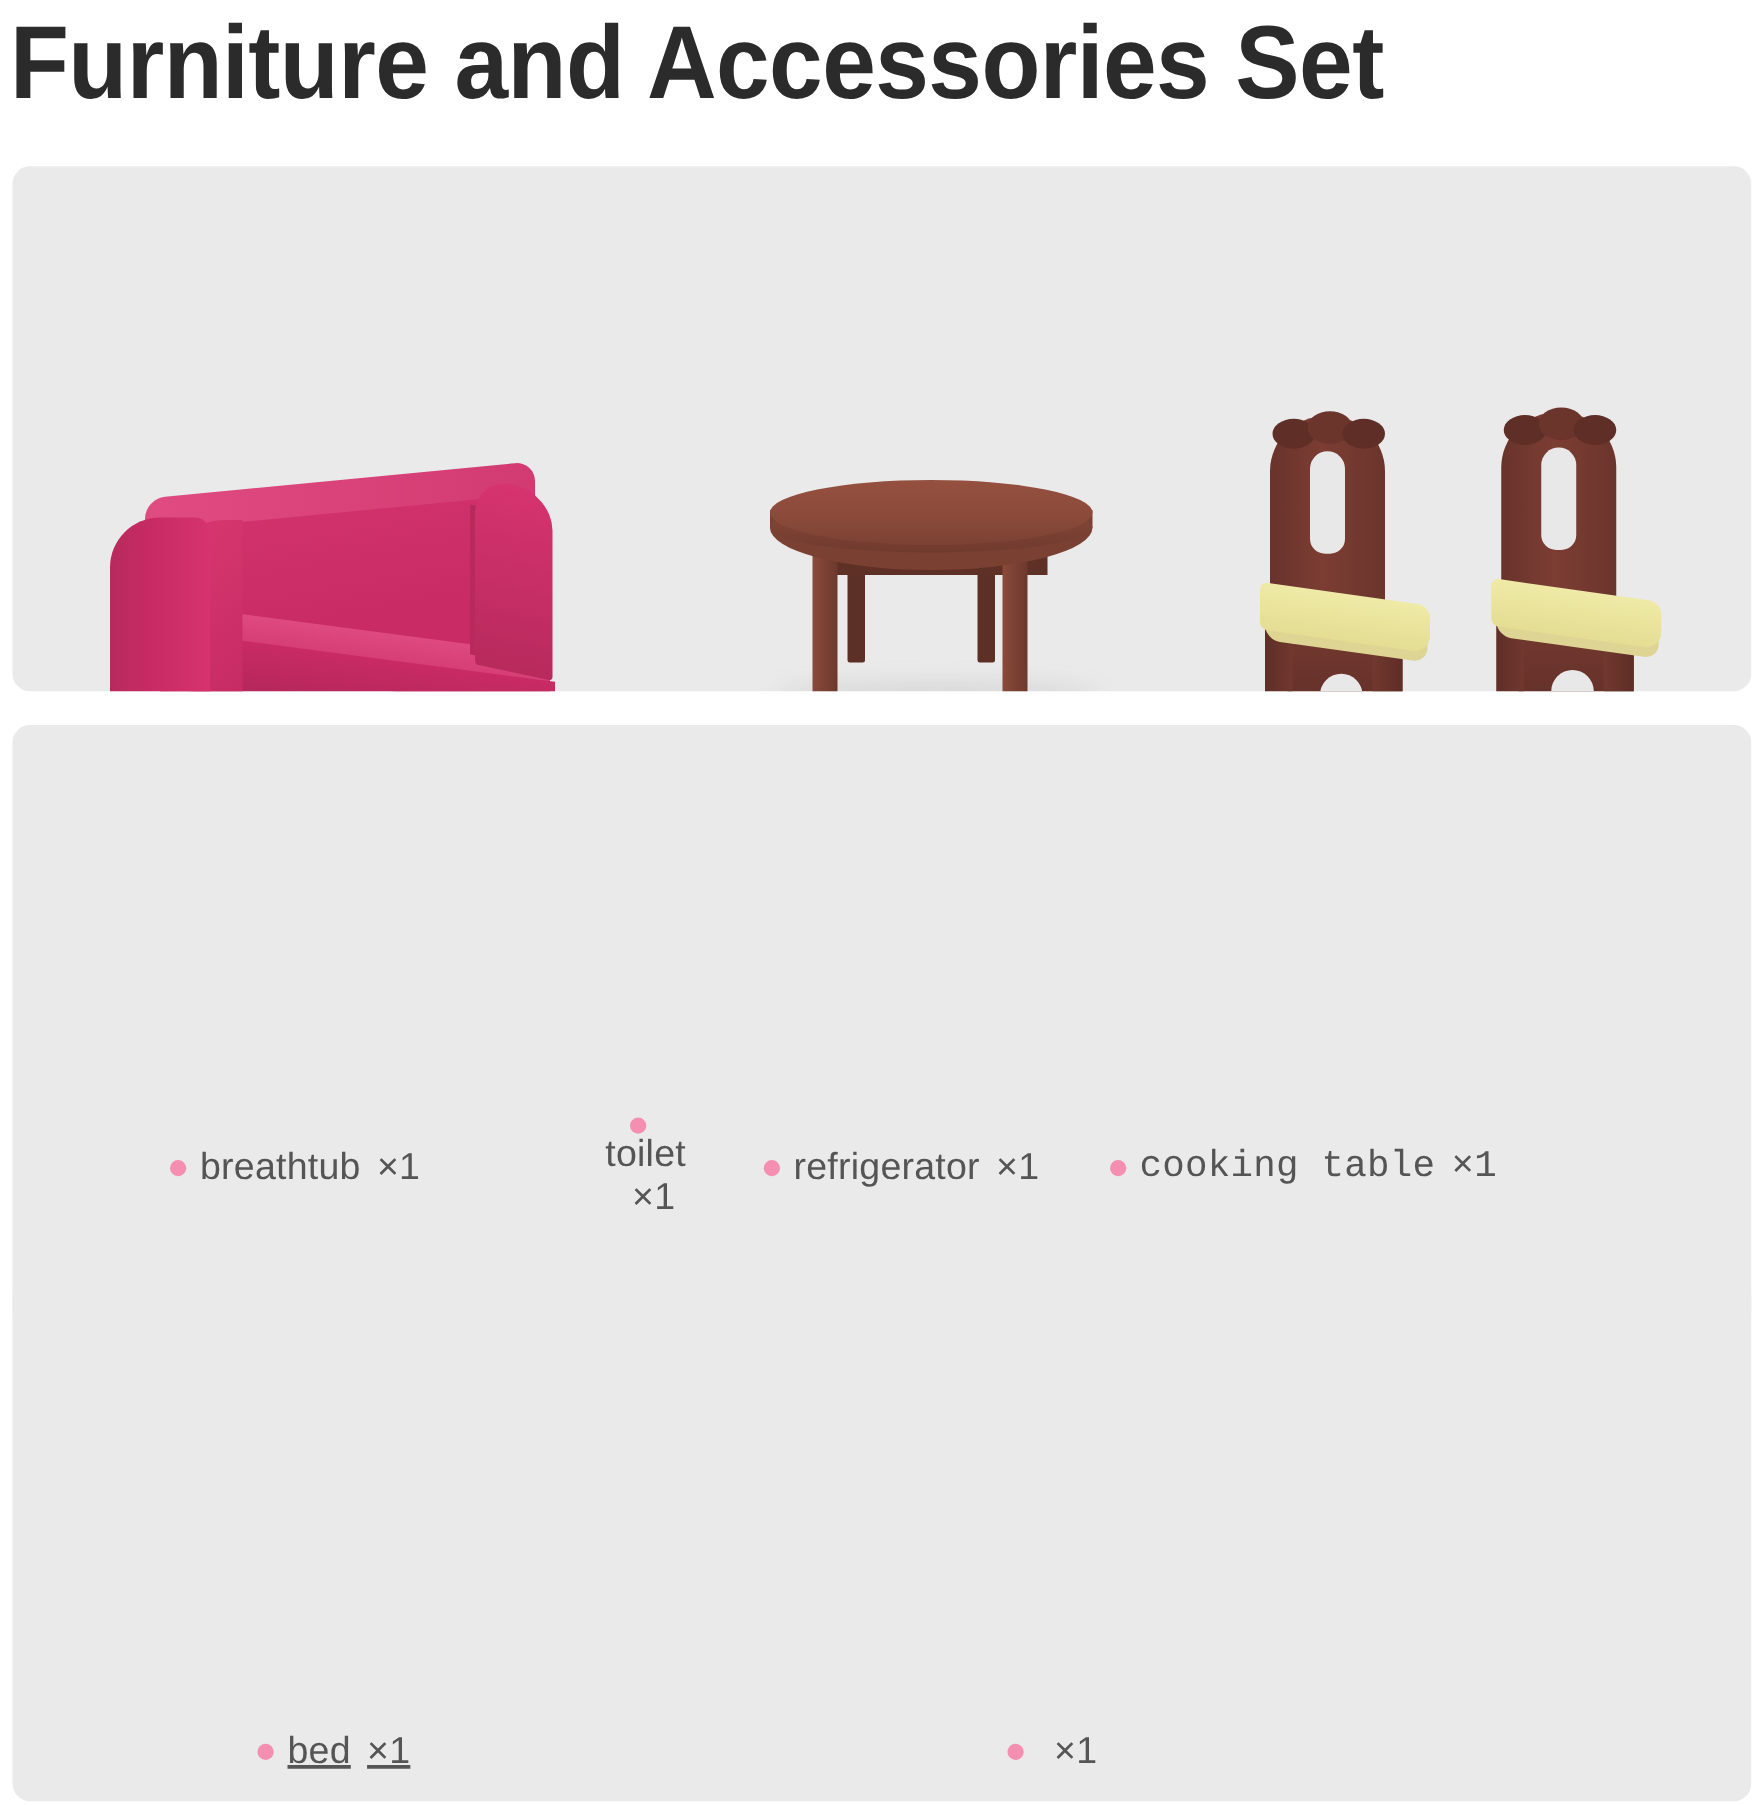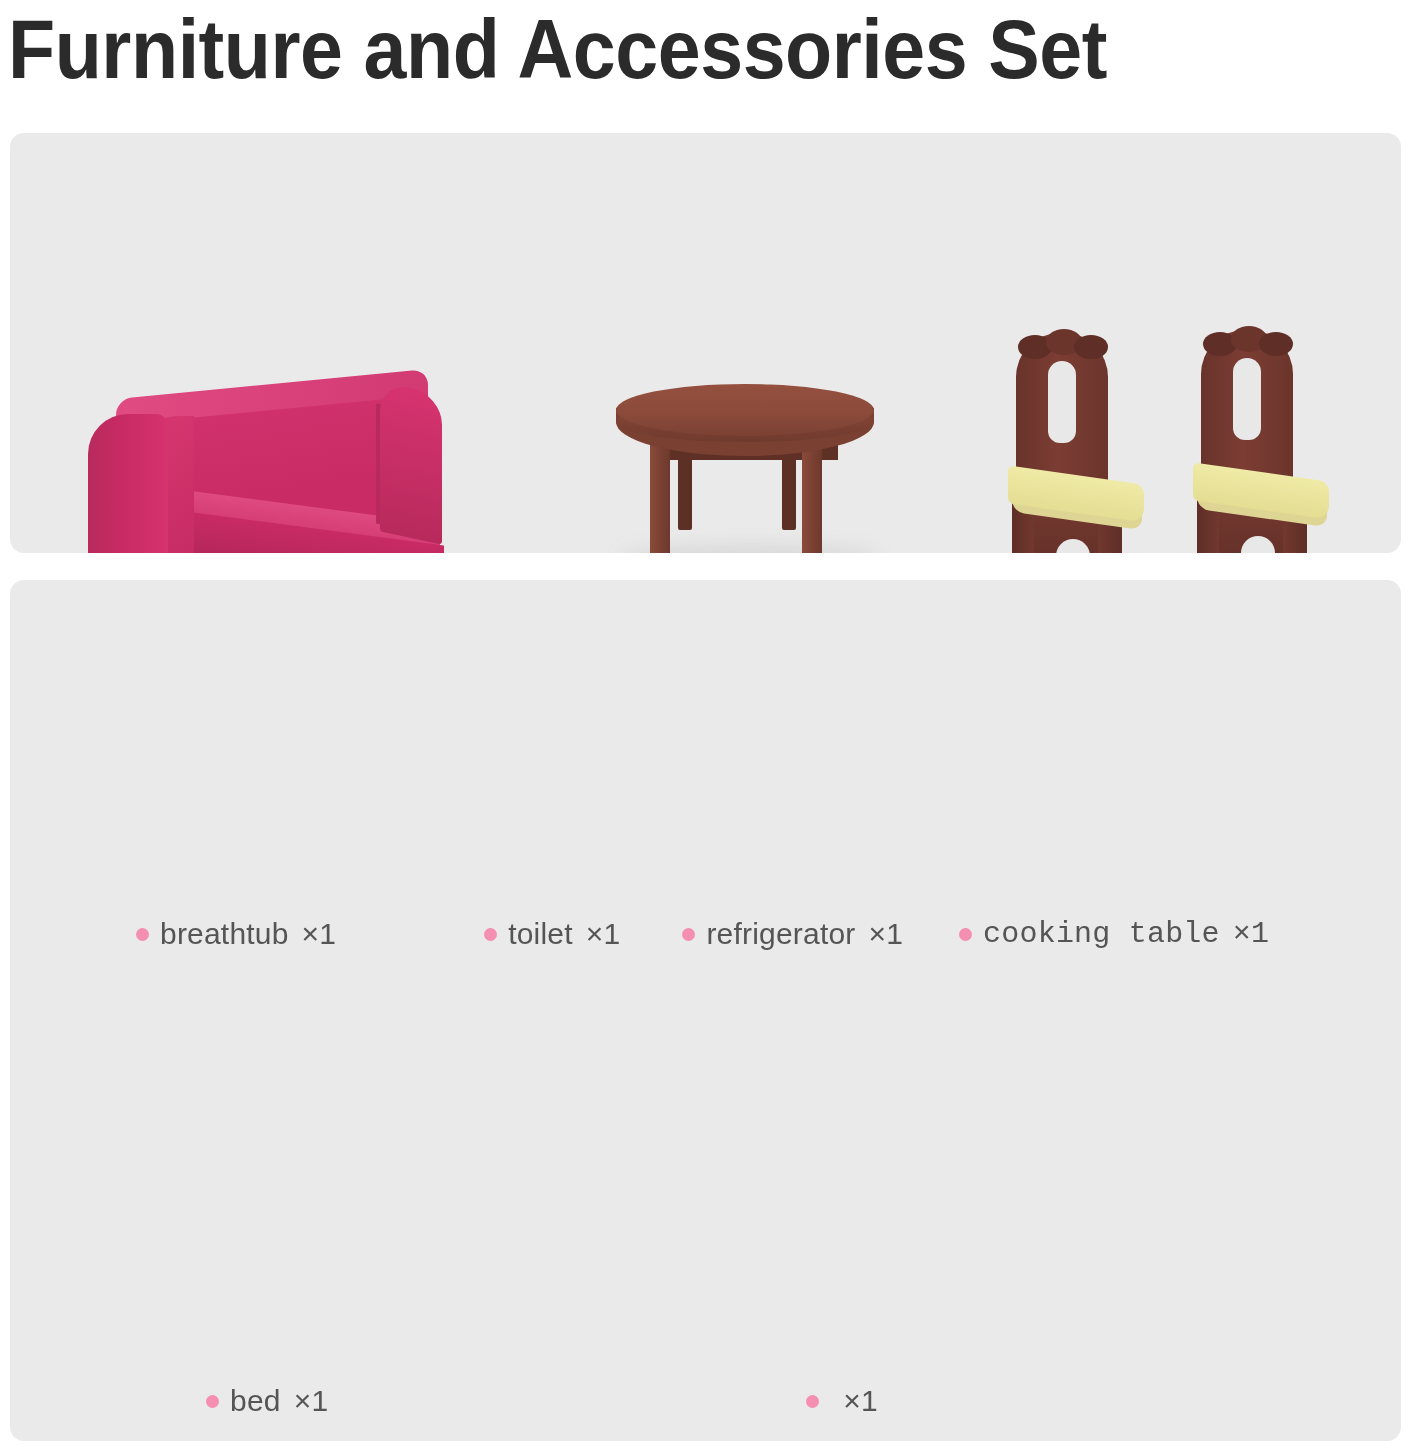--- a/index.html
+++ b/index.html
@@ -282,21 +282,21 @@
 
 <div class="panel" id="panel-2">
   <div class="panel-inner">
 
     <div class="label-row" style="top:328px;height:52px;">
       <div class="item-label" style="margin-left:126px;">
         <span class="bullet"></span>
         <span>breathtub</span>
         <span class="qty">×1</span>
       </div>
-      <div class="item-label" style="margin-left:148px;">
+      <div class="item-label" style="margin-left:148px;flex-direction:column;">
         <span class="bullet"></span>
         <span>toilet</span>
         <span class="qty">×1</span>
       </div>
       <div class="item-label" style="margin-left:62px;align-items:center;">
         <span class="bullet"></span>
         <span>refrigerator</span>
         <span class="qty">×1</span>
       </div>
       <div class="item-label" style="margin-left:56px;font-family:Liberation Mono, monospace;">
@@ -306,21 +306,21 @@
       </div>
     </div>
 
   </div>
 </div>
 
 <div class="panel" id="panel-3">
   <div class="panel-inner">
 
     <div class="label-row" style="top:352px;height:52px;">
-      <div class="item-label" style="margin-left:196px;">
+      <div class="item-label" style="margin-left:196px;text-decoration:underline;">
         <span class="bullet"></span>
         <span>bed</span>
         <span class="qty">×1</span>
       </div>
       <div class="item-label" style="margin-left:478px;">
         <span class="bullet"></span>
         <span class="qty">×1</span>
       </div>
     </div>
 

